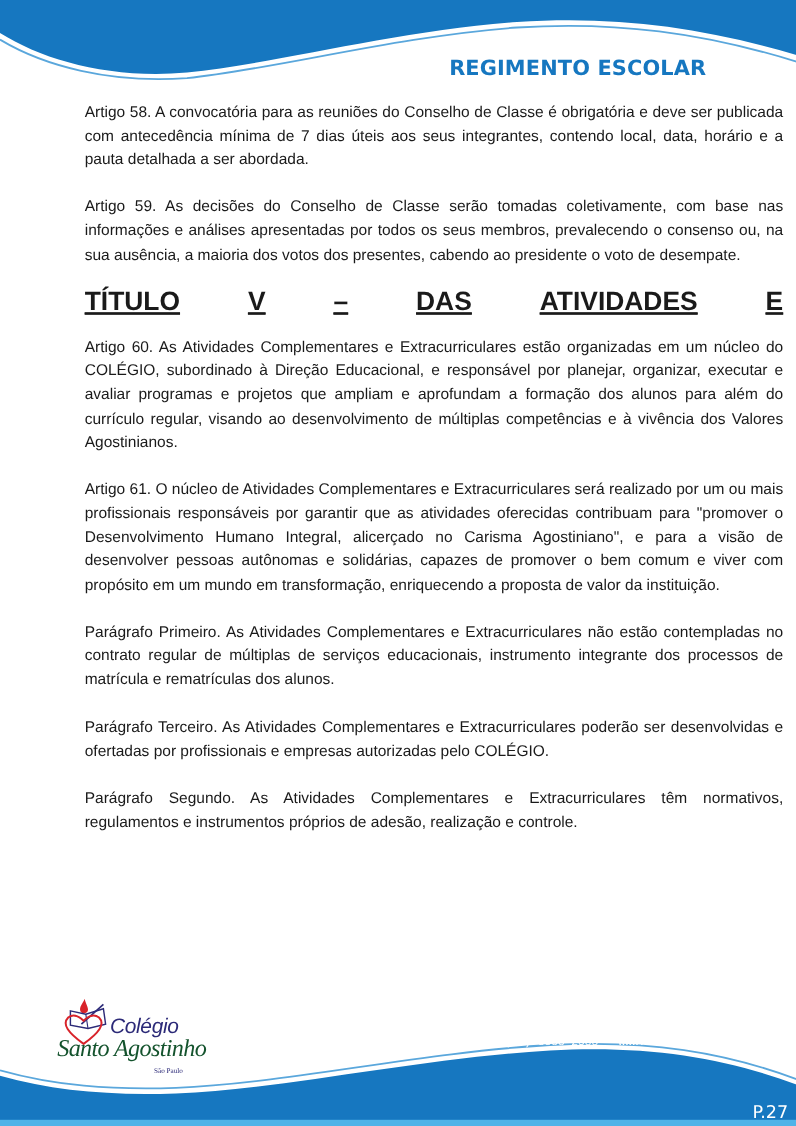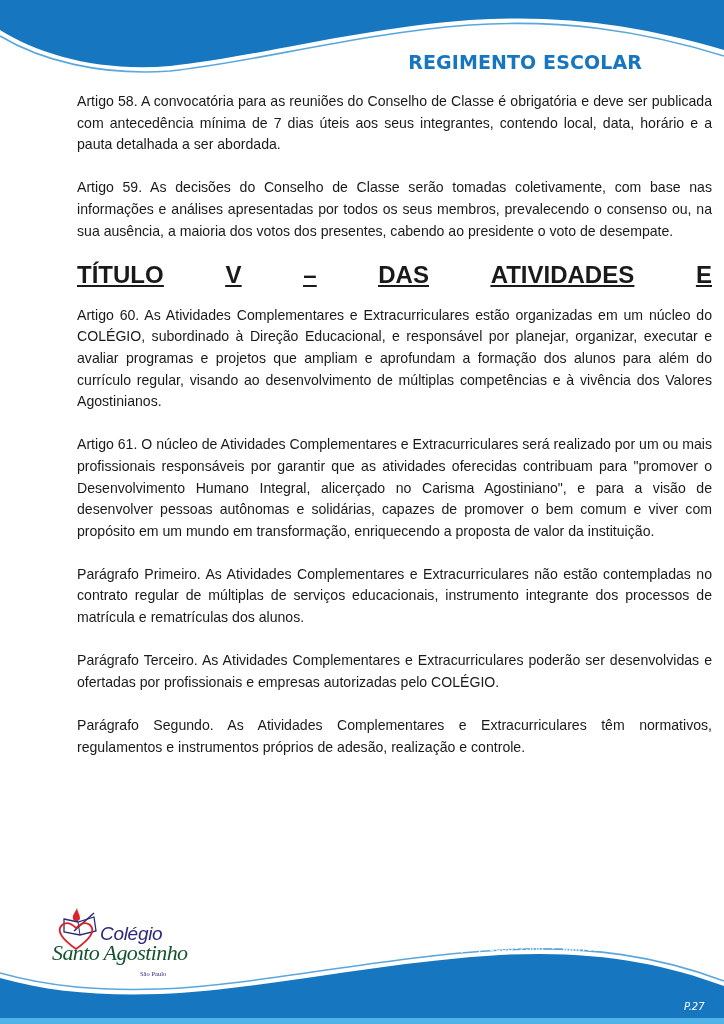--- a/index.html
+++ b/index.html
@@ -47,21 +47,21 @@
     position: absolute; left: 140px; top: 970px;
     font-family: "Liberation Serif", serif; font-size: 6.5px; color: #2c2a78;
   }
   .footer-address {
     position: absolute; left: 443px; top: 928px;
     font-family: Liberation Mono, monospace; font-size: 10.2px;
     line-height: 14px; color: #ffffff; text-align: center;
   }
   .page-num {
     position: absolute; left: 684px; top: 1001px;
-    font-family: "DejaVu Sans", sans-serif; font-size: 10px; color: #ffffff; font-style: italic;
+    font-family: "DejaVu Sans", sans-serif; font-size: 16px; color: #ffffff;
   }
 </style>
 </head>
 <body>
 
 <svg class="header-wave" viewBox="0 0 724 90" preserveAspectRatio="none">
   <path d="M0,0 L724,0 L724,50 C640,25 560,14 470,20 C360,28 250,58 170,66 C100,72 40,55 0,30 Z" fill="#1677c0"></path>
   <path d="M0,36 C40,60 100,76 170,71 C250,63 360,33 470,25 C560,19 640,30 724,56" fill="none" stroke="#5aa7dc" stroke-width="1.6"></path>
 </svg>
 <div class="doc-title">REGIMENTO ESCOLAR</div>

